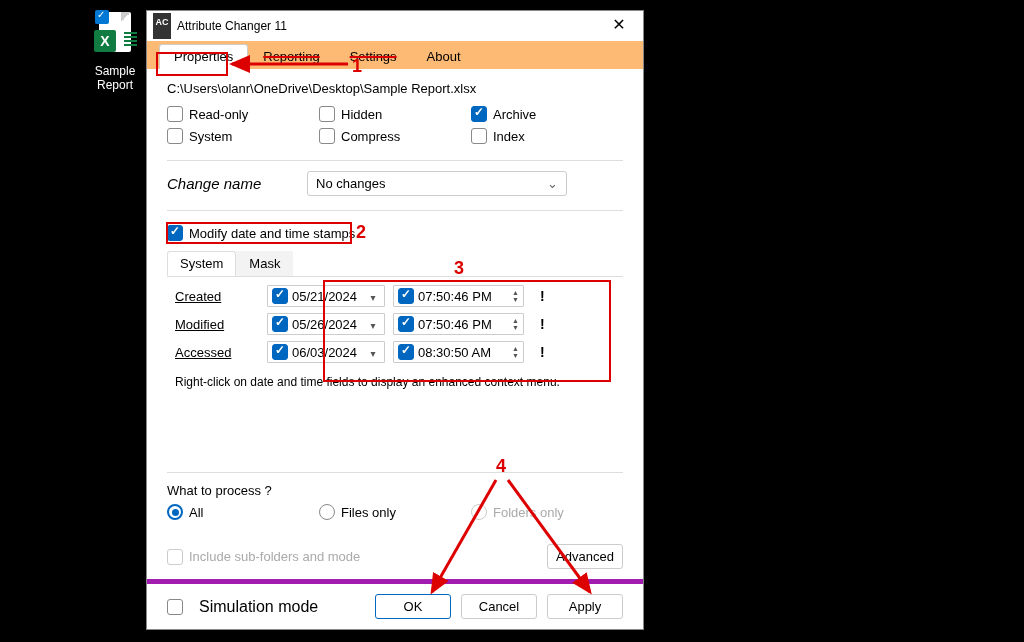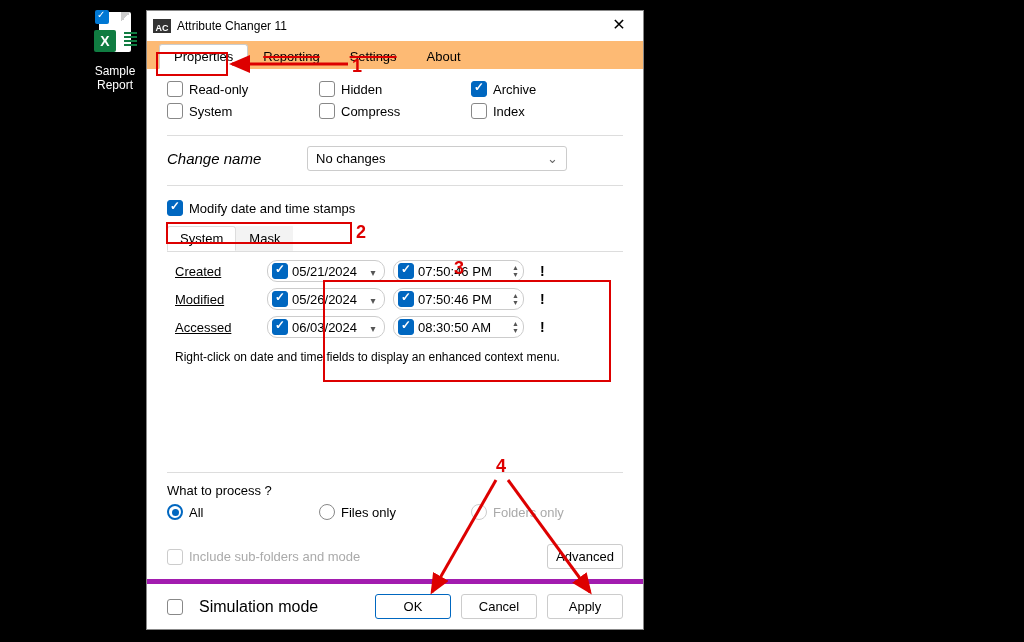--- a/index.html
+++ b/index.html
@@ -10,21 +10,21 @@
   .xls-fold { position: absolute; top: 0; right: 0; width: 10px; height: 10px; background: linear-gradient(135deg, #ccc 50%, transparent 50%); }
   .xls-check { position: absolute; top: -2px; left: 4px; width: 14px; height: 14px; background: #0078d4; border-radius: 2px; }
   .xls-check::after { content: '✓'; color: #fff; font-size: 10px; position: absolute; top: -1px; left: 2px; }
   .xls-x { position: absolute; top: 18px; left: 3px; width: 22px; height: 22px; background: #107c41; color: #fff; font-weight: bold; font-size: 14px; text-align: center; line-height: 22px; border-radius: 2px; }
   .xls-lines { position: absolute; top: 20px; right: 2px; width: 13px; }
   .xls-lines div { height: 2px; background: #107c41; margin-bottom: 2px; }
   .desktop-icon-label { color: #fff; font-size: 12px; margin-top: 4px; line-height: 1.2; }
 
   .window { position: absolute; top: 10px; left: 146px; width: 498px; height: 620px; background: #fff; border: 1px solid #888; display: flex; flex-direction: column; }
   .titlebar { display: flex; align-items: center; height: 30px; padding: 0 6px; }
-  .titlebar-icon { width: 18px; height: 14px; background: #333; color: #fff; font-size: 9px; font-weight: bold; text-align: center; line-height: 18px; margin-right: 6px; }
+  .titlebar-icon { width: 18px; height: 26px; background: #333; color: #fff; font-size: 9px; font-weight: bold; text-align: center; line-height: 18px; margin-right: 6px; }
   .titlebar-text { flex: 1; font-size: 12px; }
   .titlebar-close { width: 36px; height: 28px; text-align: center; line-height: 26px; font-size: 16px; cursor: pointer; }
 
   .tabs { display: flex; align-items: flex-end; padding: 0 12px; height: 28px; background: #fdba74; }
   .tab { padding: 4px 14px; font-size: 13px; cursor: pointer; border: 1px solid transparent; }
   .tab.active { border: 1px solid #ccc; border-bottom: 1px solid #fff; background: #fff; border-radius: 3px 3px 0 0; }
   .tab.strike { text-decoration: line-through; text-decoration-color: #d00; text-decoration-thickness: 2px; }
 
   .content { flex: 1; padding: 12px 20px 10px 20px; font-size: 13px; display: flex; flex-direction: column; }
   .path { font-size: 13px; margin-bottom: 10px; }
@@ -44,21 +44,21 @@
   .select .chev::after { content: '⌄'; color: #666; }
 
   .subtabs { display: flex; margin-top: 4px; }
   .subtab { padding: 4px 12px; font-size: 13px; cursor: pointer; border: 1px solid transparent; }
   .subtab.active { border: 1px solid #ddd; border-bottom: 1px solid #fff; background: #fff; border-radius: 3px 3px 0 0; }
   .subtab.inactive { background: #f3f3f3; }
 
   .dt-panel { border-top: 1px solid #ddd; padding-top: 8px; }
   .dt-row { display: flex; align-items: center; margin-bottom: 6px; }
   .dt-row .dt-label { width: 100px; padding-left: 8px; text-decoration: underline; }
-  .dt-field { display: flex; align-items: center; border: 1px solid #ccc; border-radius: 10px; margin-right: 8px; padding: 2px 4px; }
+  .dt-field { display: flex; align-items: center; border: 1px solid #ccc; border-radius: 1px; margin-right: 8px; padding: 2px 4px; }
   .dt-field .cb { margin-right: 4px; }
   .dt-val { font-size: 13px; width: 74px; }
   .dt-drop { width: 14px; text-align: center; color: #555; cursor: pointer; }
   .dt-drop::after { content: '▾'; font-size: 10px; }
   .dt-spin { display: flex; flex-direction: column; margin-left: 4px; }
   .dt-spin span { font-size: 7px; line-height: 7px; cursor: pointer; color: #555; }
   .excl { margin-left: 8px; font-weight: bold; font-size: 14px; }
 
   .hint { font-size: 12px; padding: 6px 8px; }
 
@@ -112,20 +112,21 @@
   </div>
 
   <div class="tabs">
     <div class="tab active">Properties</div>
     <div class="tab strike">Reporting</div>
     <div class="tab strike">Settings</div>
     <div class="tab">About</div>
   </div>
 
   <div class="content">
+    <div class="path">C:\Users\olanr\OneDrive\Desktop\Sample Report.xlsx</div>
 
     <div class="attr-row">
       <div class="attr-col">
           <span class="cb"></span>
           <span class="cb-label">Read-only</span>
         </div>
       <div class="attr-col">
           <span class="cb"></span>
           <span class="cb-label">Hidden</span>
         </div>

